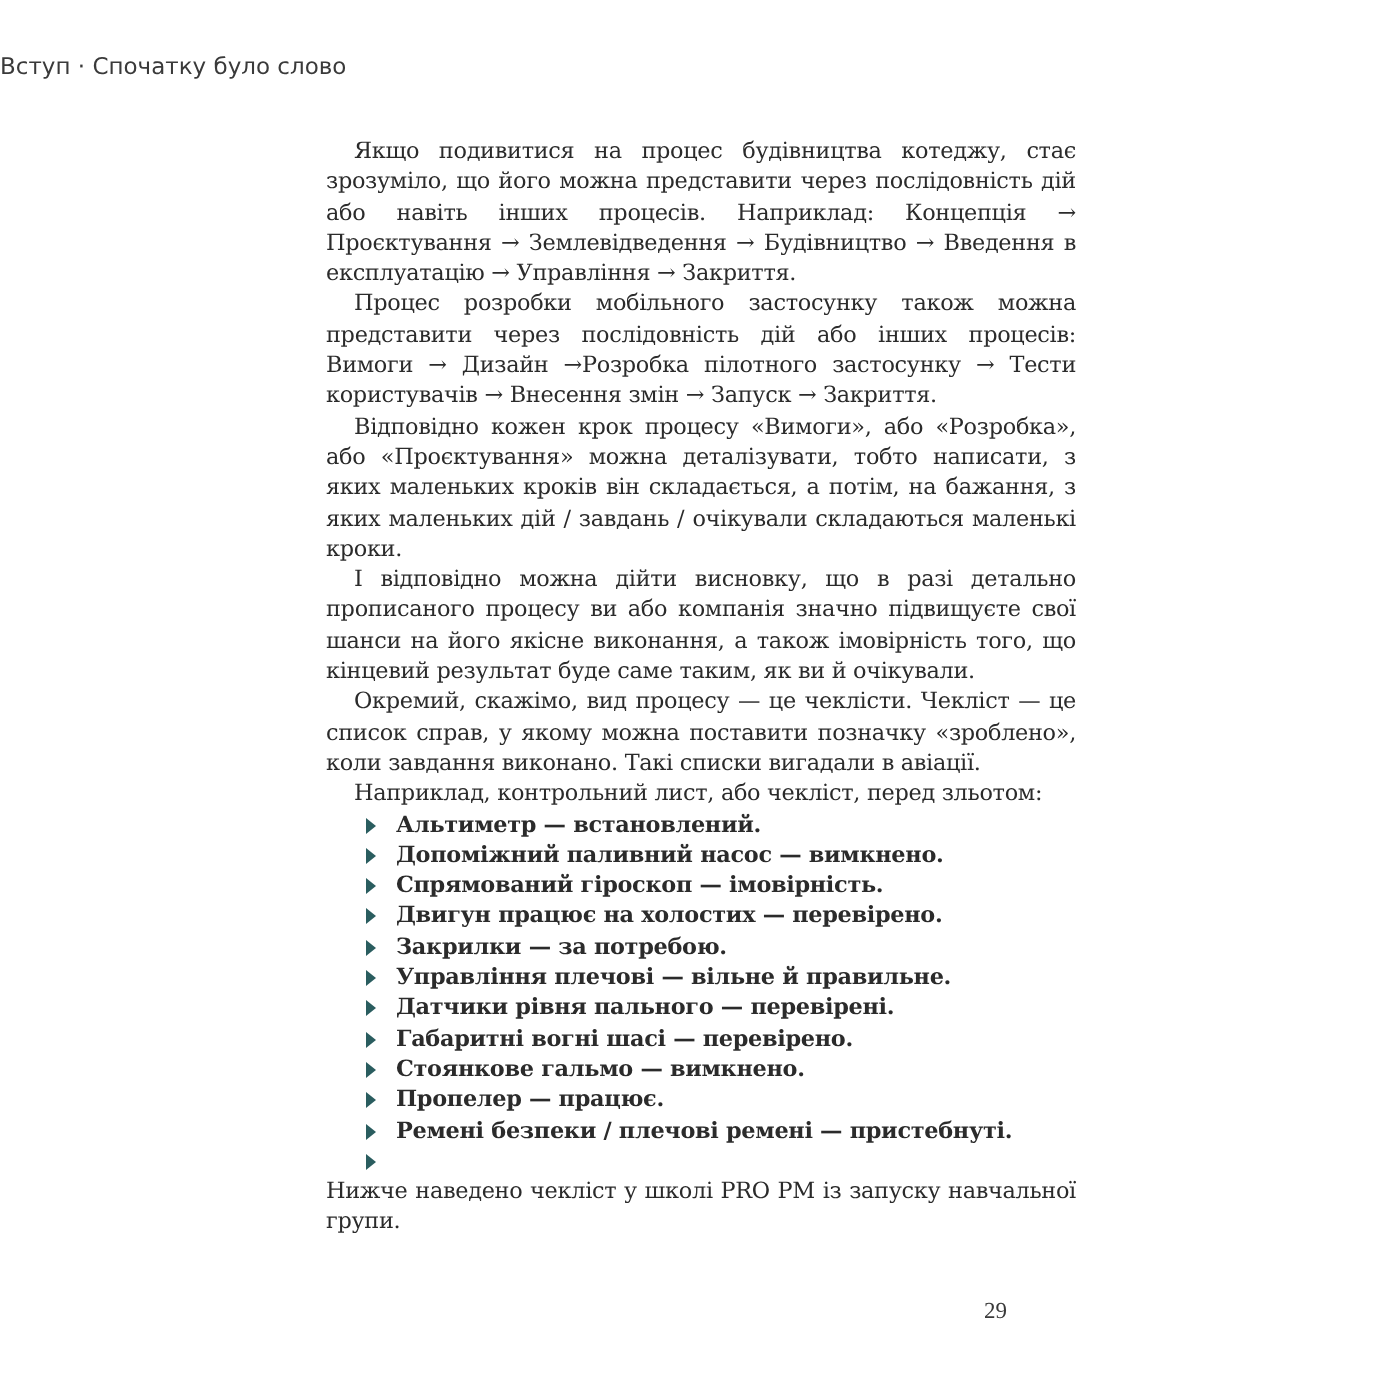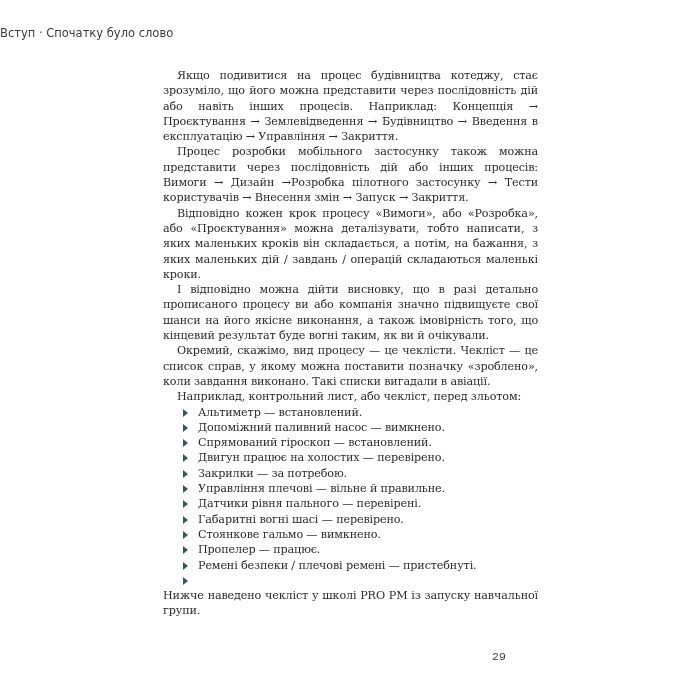--- a/index.html
+++ b/index.html
@@ -4,46 +4,46 @@
 <style>
   html, body { margin: 0; padding: 0; background: #ffffff; }
   body { width: 700px; height: 700px; position: relative; overflow: hidden;
          font-family: "DejaVu Serif", "Liberation Serif", serif; color: #2b2b2b; }
   .running-head { position: absolute; top: 26px; left: 0; width: 536px; text-align: left;
          font-family: "DejaVu Sans", "Liberation Sans", sans-serif; font-size: 11.5px; color: #3a3a3a; }
   .text-block { position: absolute; left: 163px; top: 68px; width: 375px;
          font-size: 11.2px; line-height: 15.3px; letter-spacing: -0.15px; }
   .para { margin: 0; text-indent: 14px; text-align: justify; }
   .para.noindent { text-indent: 0; }
-  .checklist { list-style: none; margin: 0; padding: 0; }
+  .checklist { list-style: none; margin: 0; padding: 0; font-weight: bold; }
   .checklist li { position: relative; padding-left: 35px; }
   .bullet { position: absolute; left: 20px; top: 4px; width: 0; height: 0;
          border-top: 4px solid transparent; border-bottom: 4px solid transparent;
          border-left: 5px solid #2a5d5f; }
   .after-gap { margin-top: 15px; }
   .page-number { position: absolute; top: 650px; left: 492px;
-         font-family: Liberation Mono, monospace; font-size: 11.5px; color: #3a3a3a; }
+         font-family: Liberation Serif, serif; font-size: 11.5px; color: #3a3a3a; }
 </style>
 </head>
 <body>
 
 <div class="running-head">Вступ · Спочатку було слово</div>
 
 <div class="text-block">
   <p class="para">Якщо подивитися на процес будівництва котеджу, стає зрозуміло, що його можна представити через послідовність дій або навіть інших процесів. Наприклад: Концепція → Проєктування → Землевідведення → Будівництво → Введення в експлуатацію → Управління → Закриття.</p>
   <p class="para">Процес розробки мобільного застосунку також можна представити через послідовність дій або інших процесів: Вимоги → Дизайн →Розробка пілотного застосунку → Тести користувачів → Внесення змін → Запуск → Закриття.</p>
-  <p class="para">Відповідно кожен крок процесу «Вимоги», або «Розробка», або «Проєктування» можна деталізувати, тобто написати, з яких маленьких кроків він складається, а потім, на бажання, з яких маленьких дій / завдань / операцій складаються маленькі кроки.</p>
-  <p class="para">І відповідно можна дійти висновку, що в разі детально прописаного процесу ви або компанія значно підвищуєте свої шанси на його якісне виконання, а також імовірність того, що кінцевий результат буде вогні таким, як ви й очікували.</p>
+  <p class="para">Відповідно кожен крок процесу «Вимоги», або «Розробка», або «Проєктування» можна деталізувати, тобто написати, з яких маленьких кроків він складається, а потім, на бажання, з яких маленьких дій / завдань / очікували складаються маленькі кроки.</p>
+  <p class="para">І відповідно можна дійти висновку, що в разі детально прописаного процесу ви або компанія значно підвищуєте свої шанси на його якісне виконання, а також імовірність того, що кінцевий результат буде саме таким, як ви й очікували.</p>
   <p class="para">Окремий, скажімо, вид процесу — це чекліcти. Чекліст — це список справ, у якому можна поставити позначку «зроблено», коли завдання виконано. Такі списки вигадали в авіації.</p>
   <p class="para">Наприклад, контрольний лист, або чекліст, перед зльотом:</p>
 
   <ul class="checklist">
     <li><span class="bullet"></span><span>Альтиметр — встановлений.</span></li>
     <li><span class="bullet"></span><span>Допоміжний паливний насос — вимкнено.</span></li>
-    <li><span class="bullet"></span><span>Спрямований гіроскоп — встановлений.</span></li>
+    <li><span class="bullet"></span><span>Спрямований гіроскоп — імовірність.</span></li>
     <li><span class="bullet"></span><span>Двигун працює на холостих — перевірено.</span></li>
     <li><span class="bullet"></span><span>Закрилки — за потребою.</span></li>
     <li><span class="bullet"></span><span>Управління плечові — вільне й правильне.</span></li>
     <li><span class="bullet"></span><span>Датчики рівня пального — перевірені.</span></li>
     <li><span class="bullet"></span><span>Габаритні вогні шасі — перевірено.</span></li>
     <li><span class="bullet"></span><span>Стоянкове гальмо — вимкнено.</span></li>
     <li><span class="bullet"></span><span>Пропелер — працює.</span></li>
     <li><span class="bullet"></span><span>Ремені безпеки / плечові ремені — пристебнуті.</span></li>
     <li><span class="bullet"></span></li>
   </ul>

